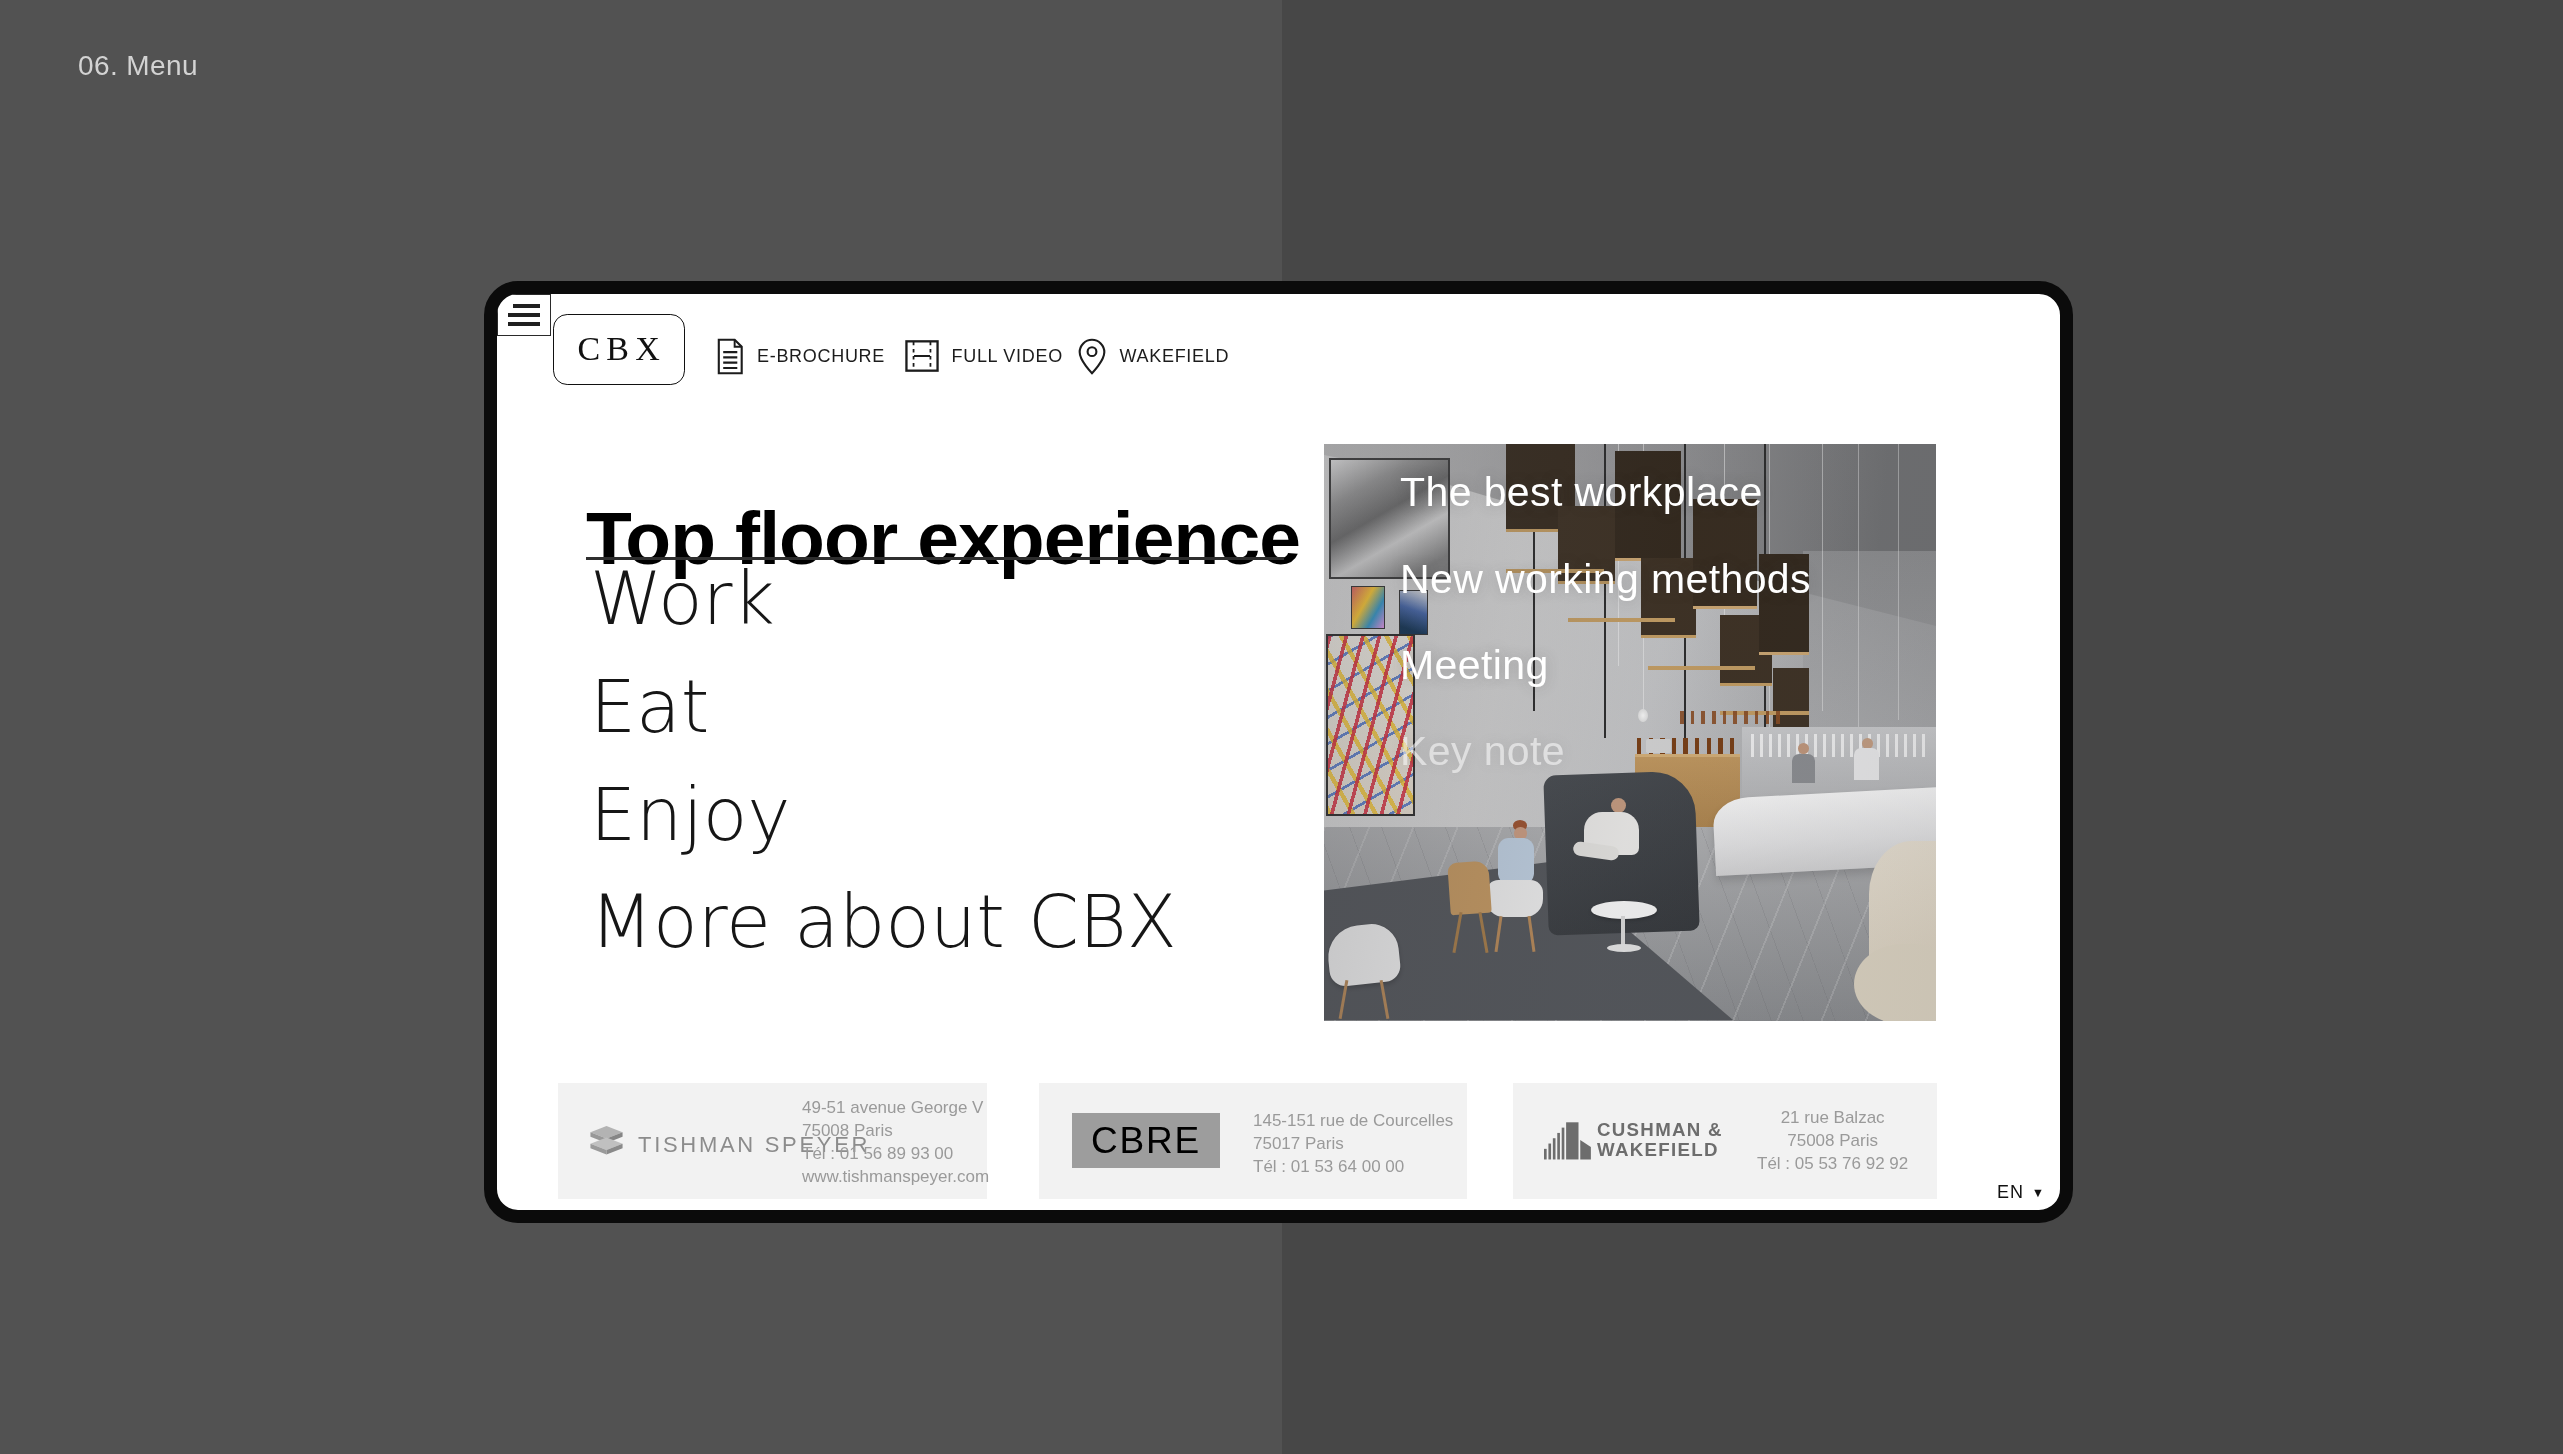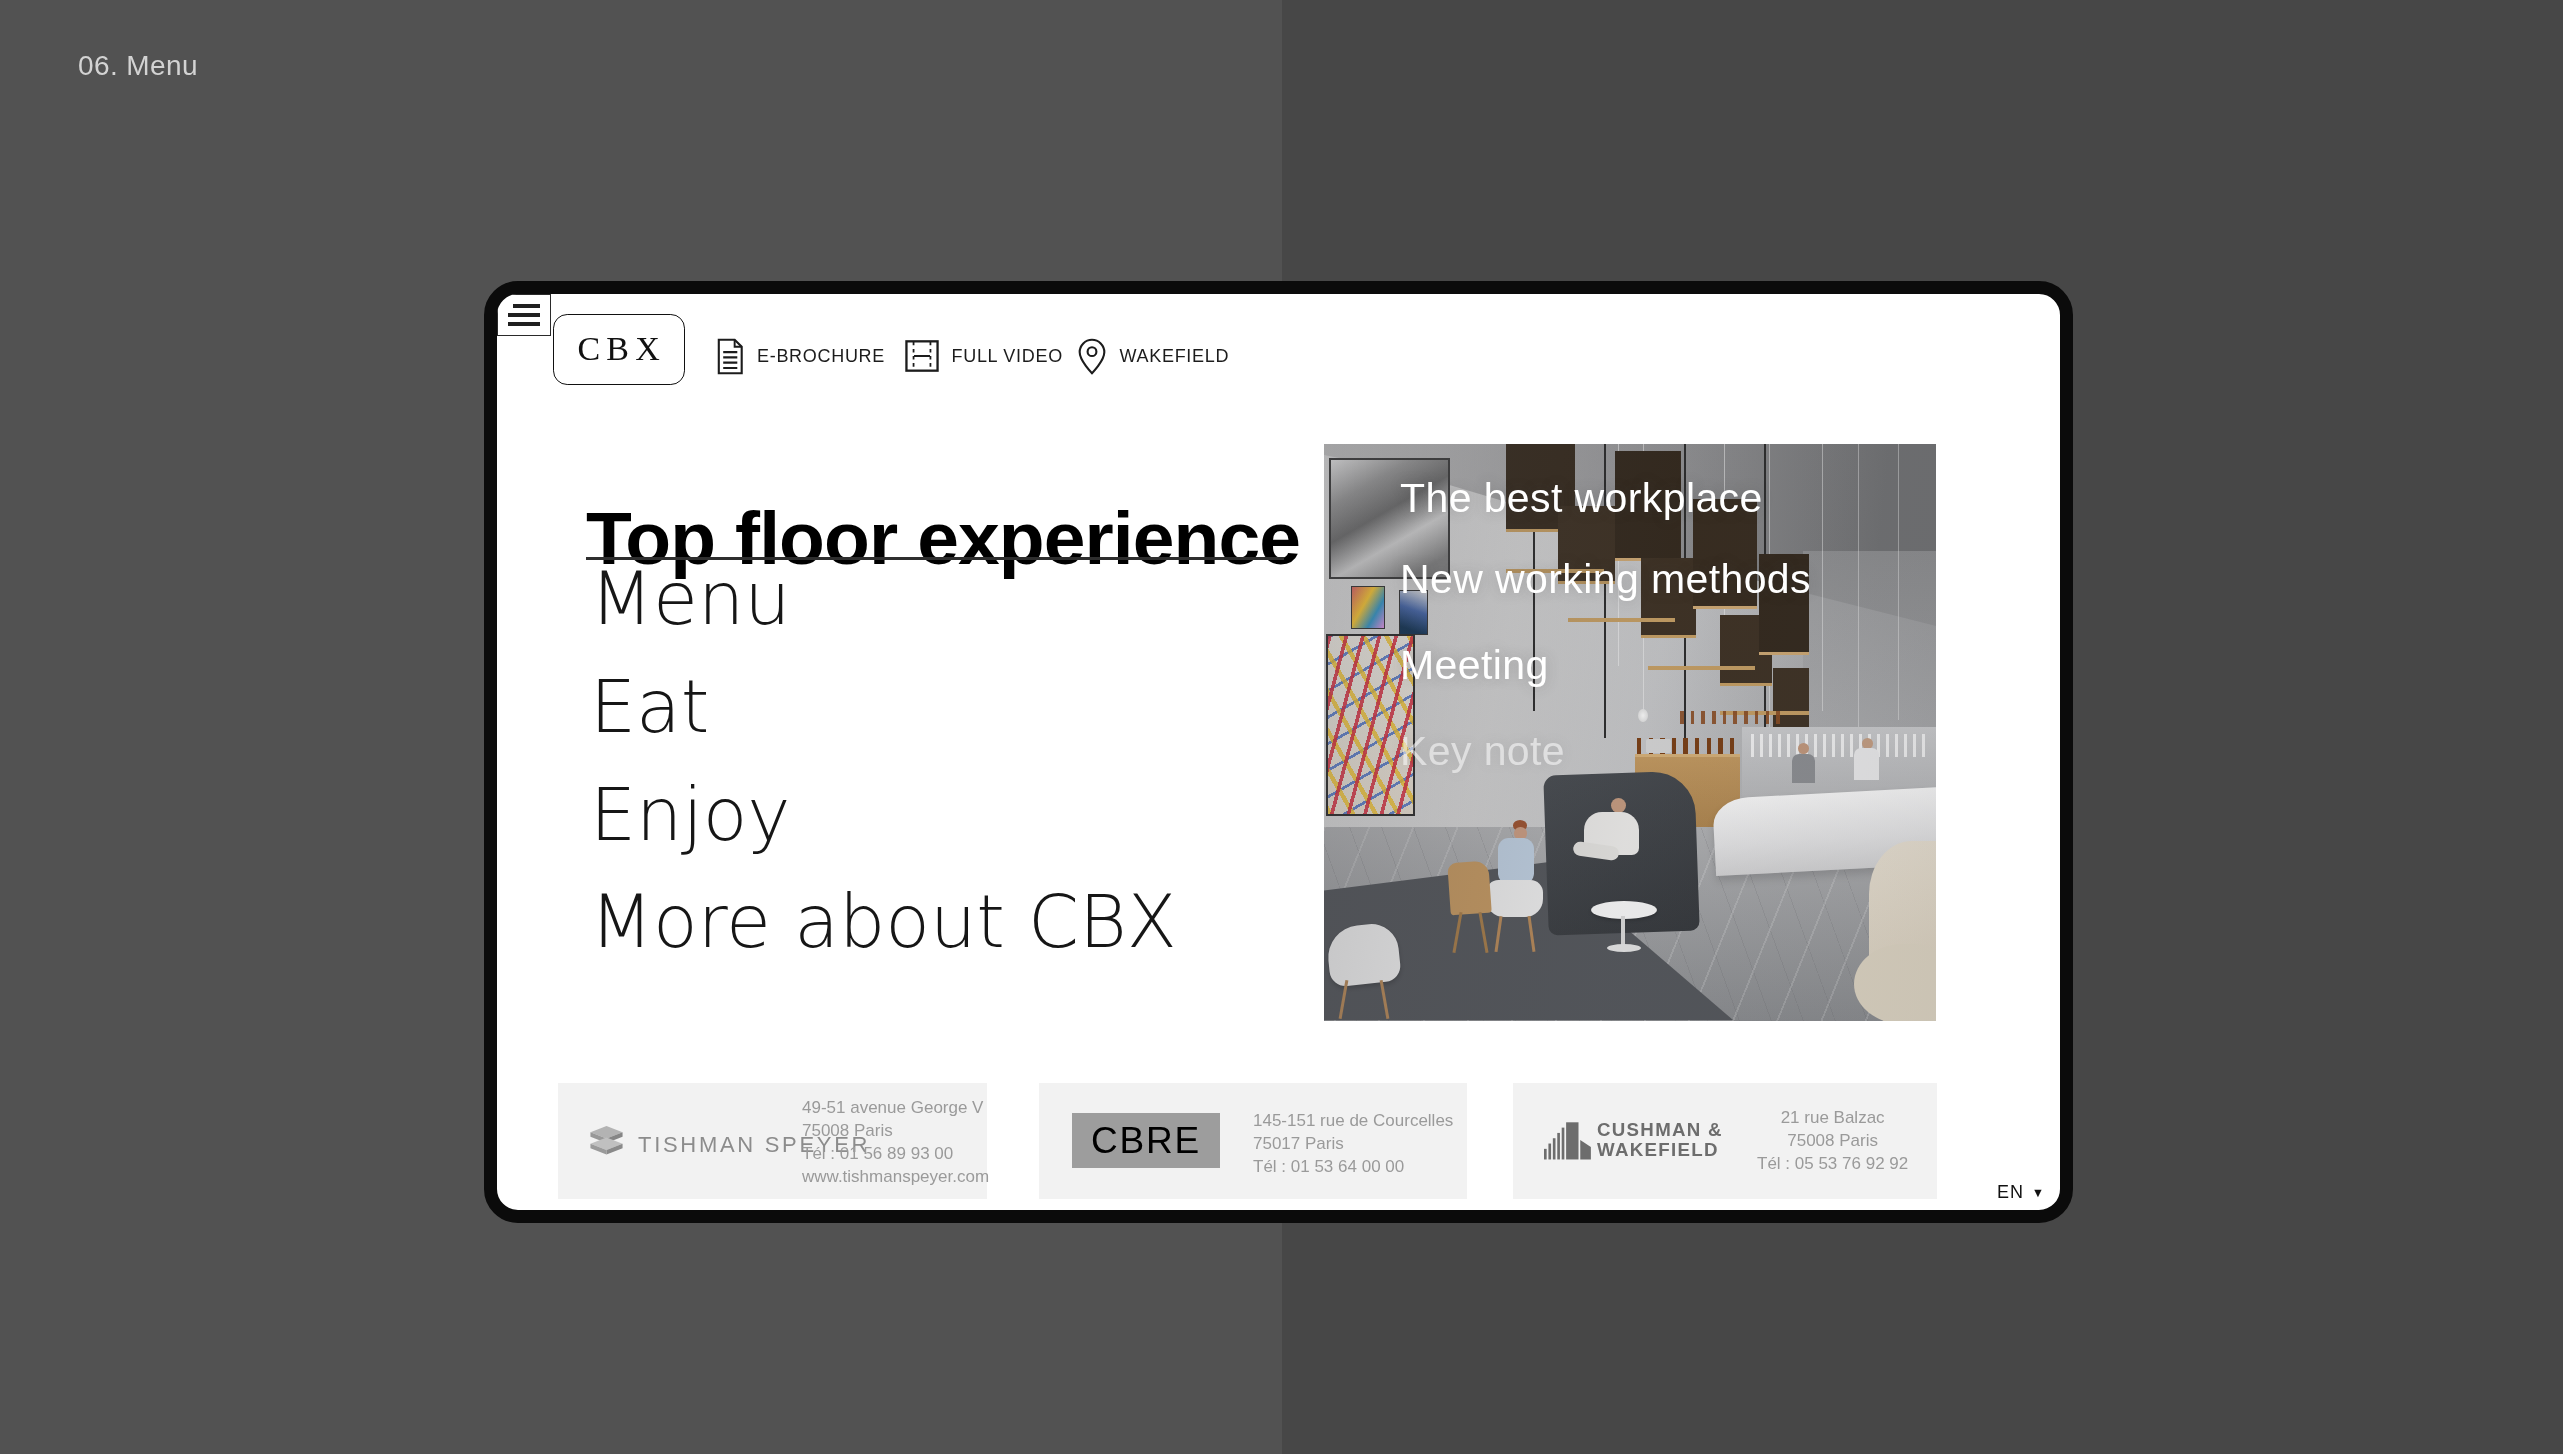--- a/index.html
+++ b/index.html
@@ -33,21 +33,21 @@
   #title-rule{left:89px;top:263px;width:698px;height:2.7px;background:#2e2e2e;}
   .menu-item{position:absolute;left:93px;font-size:73px;font-weight:200;color:#161616;line-height:1.15;
              font-family:"DejaVu Sans","Liberation Sans",sans-serif;cursor:pointer;}
   #mi-0{top:263px;} #mi-1{top:371px;} #mi-2{top:479px;} #mi-3{top:586px;}
   
   #hero{left:827px;top:150px;width:612px;height:577px;overflow:hidden;}
   .s{position:absolute;}
   #hero-tint{inset:0;background:linear-gradient(100deg,rgba(70,70,74,.30),rgba(70,70,74,.10) 52%,rgba(70,70,74,.16));}
   .overlay-line{position:absolute;left:76px;color:#fff;font-size:41px;font-weight:400;letter-spacing:0.4px;
                 line-height:1.3;cursor:pointer;text-shadow:0 0 12.5px rgba(60,60,60,.25);}
-  #ov-0{top:28px;text-align:center;} #ov-1{top:109px;} #ov-2{top:195px;} #ov-3{top:281px;opacity:.52;}
+  #ov-0{top:22px;text-align:center;} #ov-1{top:109px;} #ov-2{top:195px;} #ov-3{top:281px;opacity:.52;}
   
   .partner{position:absolute;top:789px;height:116px;background:#f2f2f2;}
   #partner-0{left:61px;width:429px;}
   #partner-1{left:542px;width:428px;}
   #partner-2{left:1016px;width:424px;}
   .addr{position:absolute;font-size:17px;line-height:23px;color:#9a9a9a;}
   #ts-name{position:absolute;left:80px;top:49px;font-size:22px;letter-spacing:2.7px;color:#8c8c8c;}
   #cbre-box{position:absolute;left:33px;top:30px;width:148px;height:55px;background:#9d9d9d;
             display:flex;align-items:center;justify-content:center;}
   #cbre-box span{color:#000000;font-weight:normal;font-size:37px;letter-spacing:1.8px;}
@@ -103,21 +103,21 @@
   </div>
 
   <div id="hamburger">
     <i></i>
     <i></i>
     <i></i>
   </div>
 
   <div id="menu-title" class="abs">Top floor experience</div>
   <div id="title-rule" class="abs"></div>
-  <div id="mi-0" class="menu-item">Menu</div>
+  <div id="mi-0" class="menu-item">Work</div>
   <div id="mi-1" class="menu-item">Eat</div>
   <div id="mi-2" class="menu-item">Enjoy</div>
   <div id="mi-3" class="menu-item">More about CBX</div>
 
   <div id="hero" class="abs">
 
     <div class="s" style="inset:0;background:linear-gradient(100deg,#e4e4e4,#d9d9d9 30%,#c5c6c8 55%,#abacae 78%,#8f9093);"></div>
     <div class="s" style="left:0;top:0;right:0;height:182px;background:linear-gradient(95deg,#cbcbcb,#9c9c9e 45%,#717274 90%);clip-path:polygon(0 0,100% 0,100% 100%,60% 66%,32% 34%,12% 14%,0 6%);"></div>
     <div class="s" style="right:0;top:107px;width:133px;height:258px;background:linear-gradient(180deg,#98999b,#b8b9bb);opacity:.75;"></div>
 

